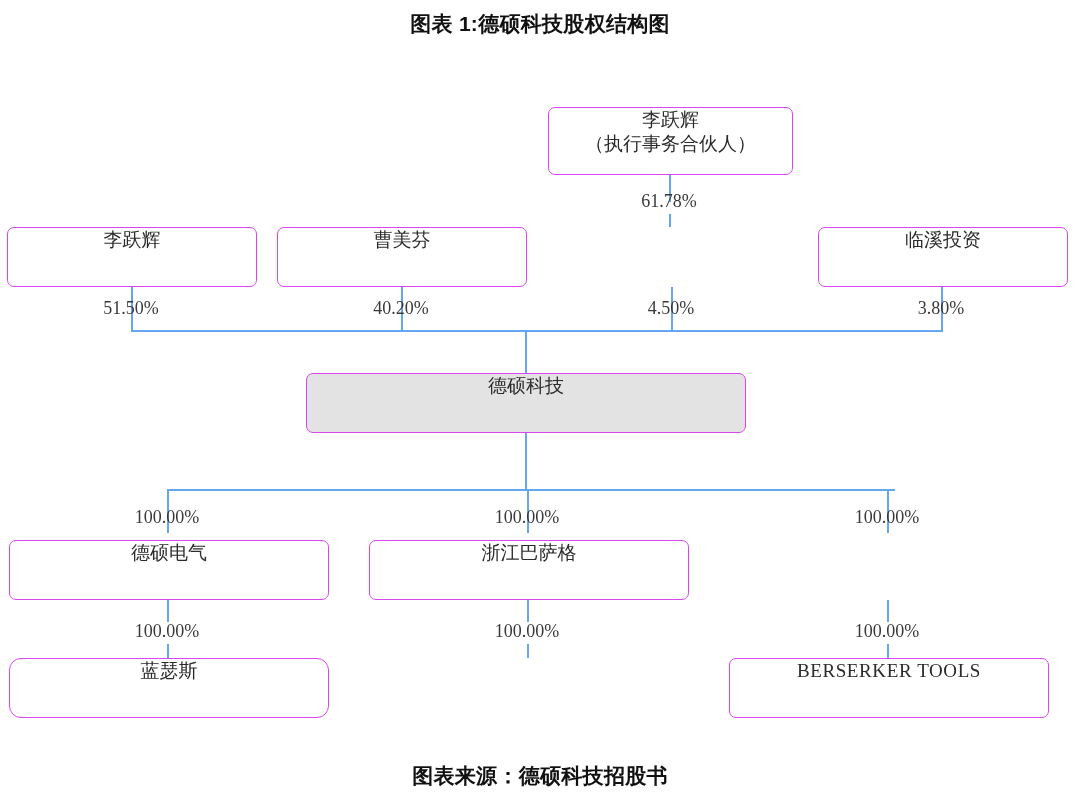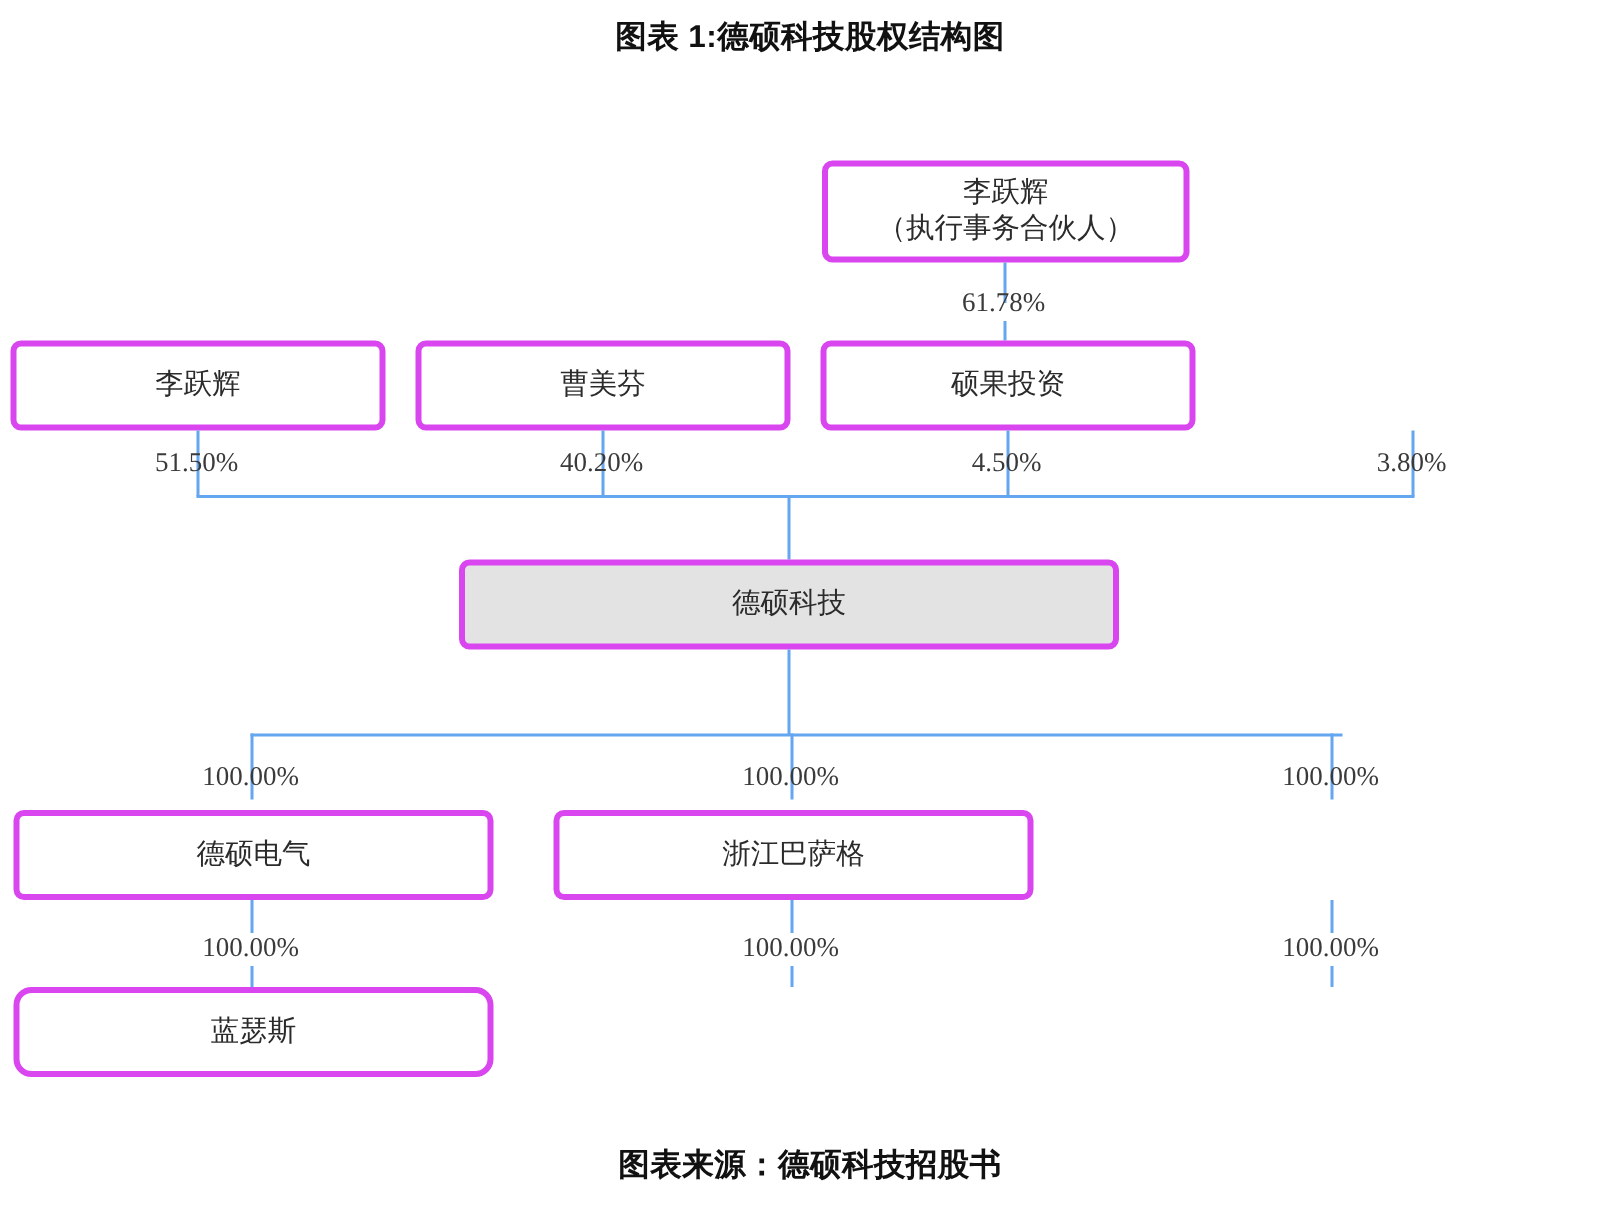--- a/index.html
+++ b/index.html
@@ -36,25 +36,24 @@
   }
   #source-caption {
     top: 762px;
     font-size: 21px;
   }
 
   
   .node {
     position: absolute;
     box-sizing: border-box;
-    border: 4px solid #d946ef;
+    border: 1px solid #d946ef;
     border-radius: 7px;
     background: #ffffff;
     display: flex;
-    align-items: center;
     justify-content: center;
     text-align: center;
     font-size: 19px;
     color: #2b2b2b;
     line-height: 1.28;
     padding: 0 6px;
   }
   .node.shaded {
     background: #e3e3e3;
   }
@@ -102,22 +101,22 @@
   <div class="conn v" style="left:669px; top:175px; height:27px;"></div>
   <div class="pct" style="left:669px; top:191px;">61.78%</div>
   <div class="conn v" style="left:669px; top:214px; height:13px;"></div>
 
   <div class="node" style="left:7px; top:227px; width:250px; height:60px;">
     <span class="node-label">李跃辉</span>
   </div>
   <div class="node" style="left:277px; top:227px; width:250px; height:60px;">
     <span class="node-label">曹美芬</span>
   </div>
-  <div class="node" style="left:547px; top:227px; width:250px; height:60px;">
-    <span class="node-label">硕果投资</span>
+  <div class="node" style="left:818px; top:227px; width:250px; height:60px;">
+    <span class="node-label">临溪投资</span>
   </div>
 
   <div class="conn v" style="left:131px; top:287px; height:44px;"></div>
   <div class="conn v" style="left:401px; top:287px; height:44px;"></div>
   <div class="conn v" style="left:671px; top:287px; height:44px;"></div>
   <div class="conn v" style="left:941px; top:287px; height:44px;"></div>
 
   <div class="pct" style="left:131px; top:298px;">51.50%</div>
   <div class="pct" style="left:401px; top:298px;">40.20%</div>
   <div class="pct" style="left:671px; top:298px;">4.50%</div>
@@ -157,16 +156,19 @@
   <div class="pct" style="left:527px; top:621px;">100.00%</div>
   <div class="conn v" style="left:527px; top:644px; height:14px;"></div>
 
   <div class="conn v" style="left:887px; top:600px; height:22px;"></div>
   <div class="pct" style="left:887px; top:621px;">100.00%</div>
   <div class="conn v" style="left:887px; top:644px; height:14px;"></div>
 
   <div class="node" style="left:9px; top:658px; width:320px; height:60px;border-radius:12px;">
     <span class="node-label">蓝瑟斯</span>
   </div>
+  <div class="node latin" style="left:729px; top:658px; width:320px; height:60px;">
+    <span class="node-label">BERSERKER TOOLS</span>
+  </div>
 
   <div class="caption" id="source-caption">图表来源：德硕科技招股书</div>
 
 </div>
 
 </body></html>

